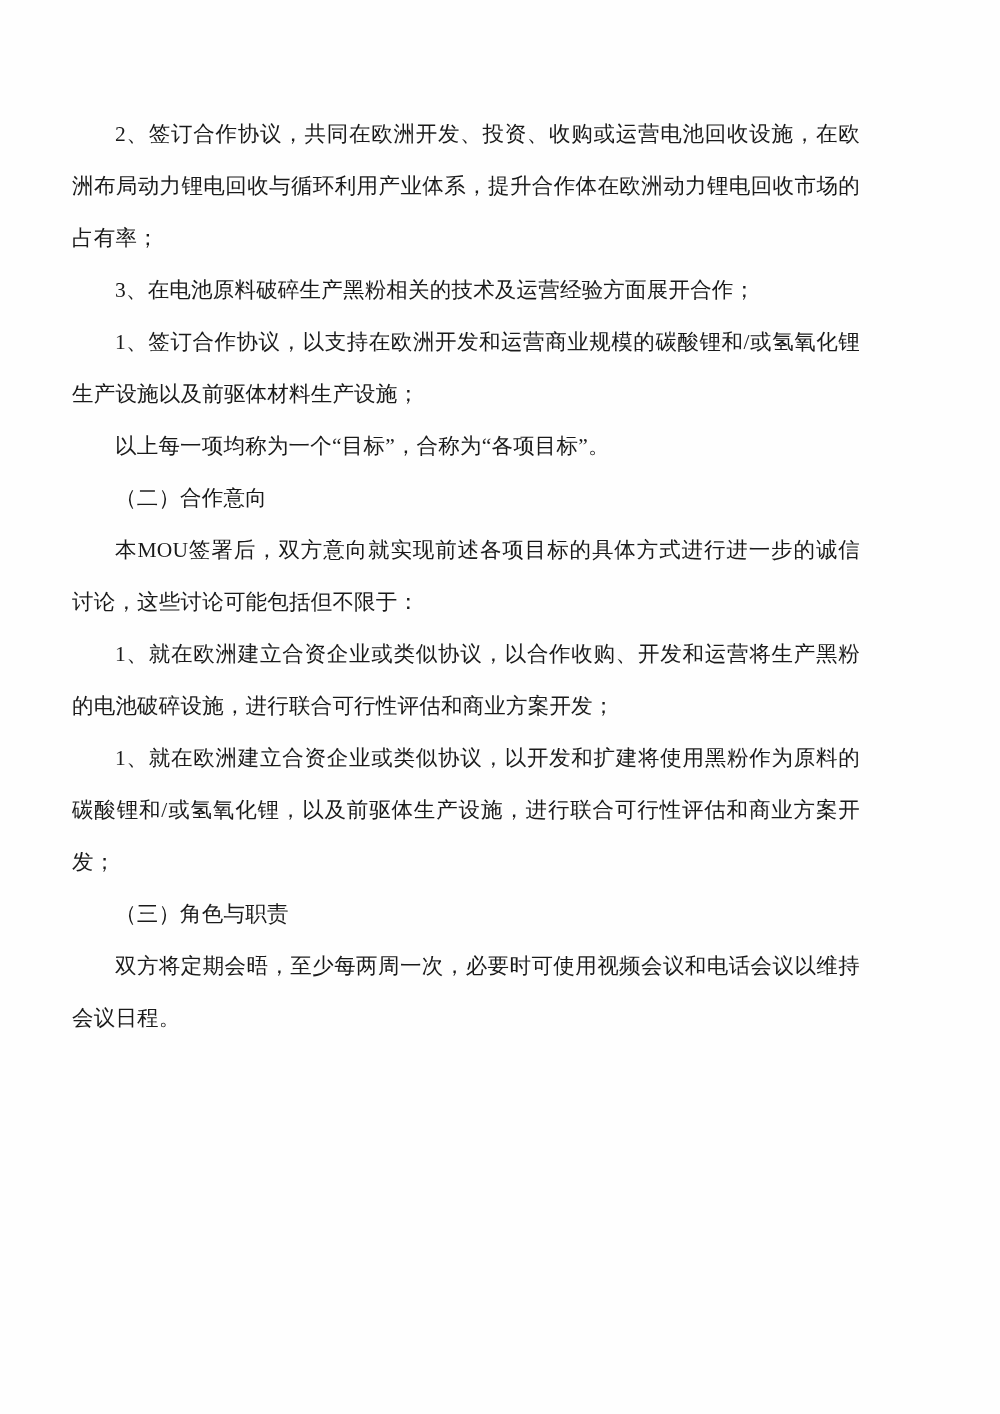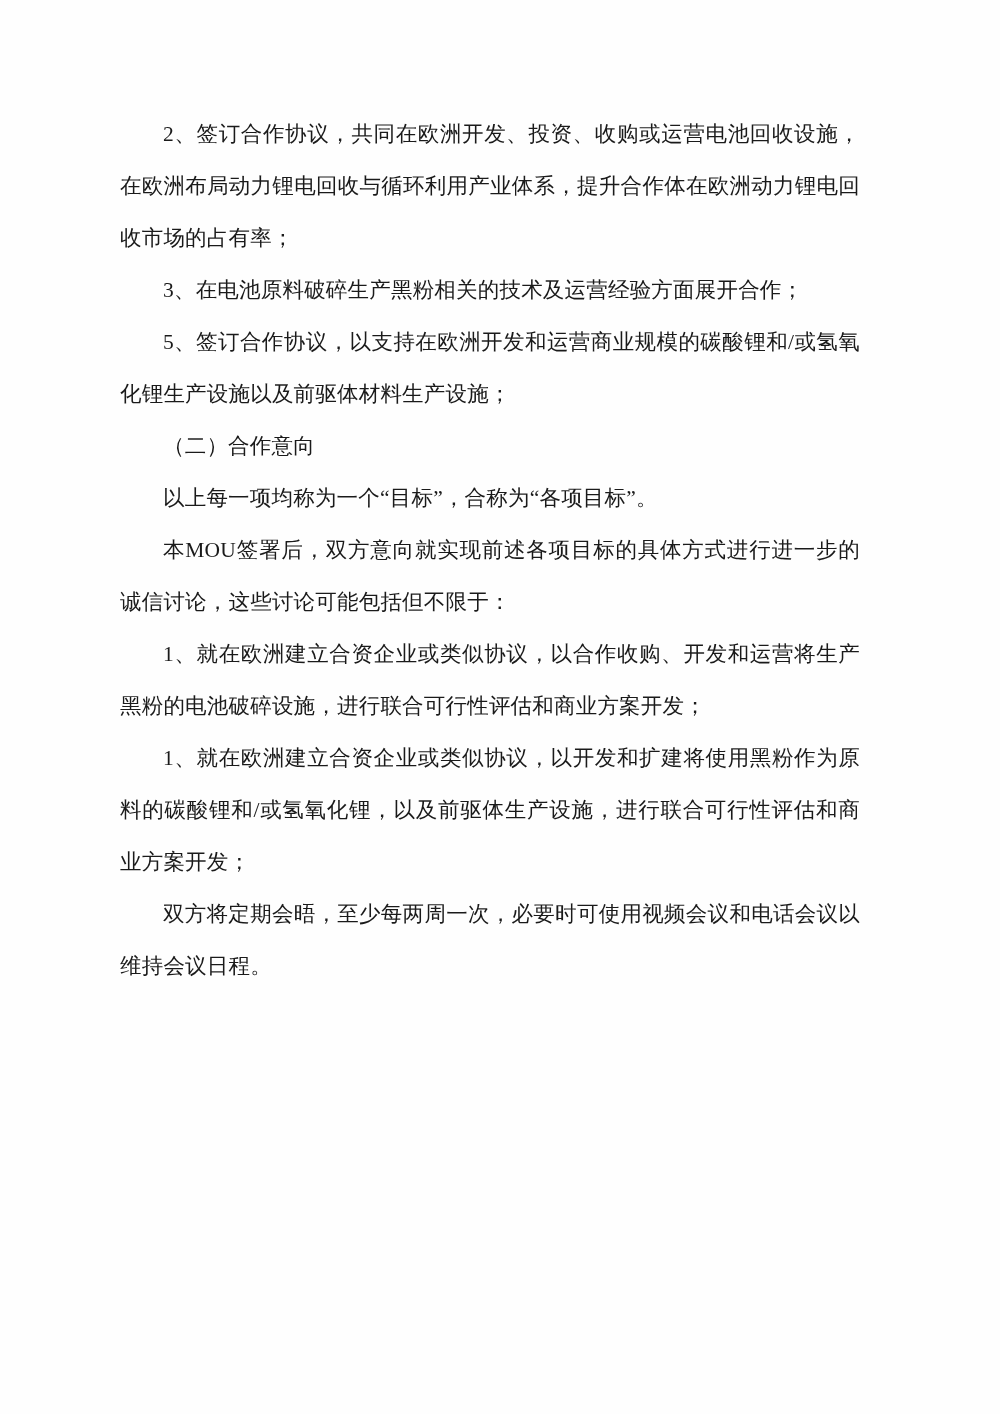--- a/index.html
+++ b/index.html
@@ -12,21 +12,21 @@
     height: 1414px;
     font-family: "Liberation Serif", "DejaVu Serif", serif;
     color: #1a1a1a;
   }
   .page {
     position: relative;
     width: 1000px;
     height: 1414px;
     background: #fefefe;
     box-sizing: border-box;
-    padding: 108px 140px 90px 120px;
+    padding: 108px 140px 90px 72px;
   }
   .doc-body {
     font-size: 21.5px;
     line-height: 52px;
     text-align: justify;
     text-justify: inter-ideograph;
     letter-spacing: 0.2px;
   }
   .para {
     margin: 0;
@@ -36,22 +36,23 @@
     margin-top: 0px;
   }
 </style>
 </head>
 <body>
 
 <div class="page">
   <div class="doc-body">
     <p class="para">2、签订合作协议，共同在欧洲开发、投资、收购或运营电池回收设施，在欧洲布局动力锂电回收与循环利用产业体系，提升合作体在欧洲动力锂电回收市场的占有率；</p>
     <p class="para">3、在电池原料破碎生产黑粉相关的技术及运营经验方面展开合作；</p>
-    <p class="para">5、签订合作协议，以支持在欧洲开发和运营商业规模的碳酸锂和/或氢氧化锂生产设施以及前驱体材料生产设施；</p>
+    <p class="para">1、签订合作协议，以支持在欧洲开发和运营商业规模的碳酸锂和/或氢氧化锂生产设施以及前驱体材料生产设施；</p>
+    <p class="para">以上每一项均称为一个“目标”，合称为“各项目标”。</p>
     <p class="para">（二）合作意向</p>
-    <p class="para">以上每一项均称为一个“目标”，合称为“各项目标”。</p>
     <p class="para">本MOU签署后，双方意向就实现前述各项目标的具体方式进行进一步的诚信讨论，这些讨论可能包括但不限于：</p>
     <p class="para">1、就在欧洲建立合资企业或类似协议，以合作收购、开发和运营将生产黑粉的电池破碎设施，进行联合可行性评估和商业方案开发；</p>
     <p class="para">1、就在欧洲建立合资企业或类似协议，以开发和扩建将使用黑粉作为原料的碳酸锂和/或氢氧化锂，以及前驱体生产设施，进行联合可行性评估和商业方案开发；</p>
+    <p class="para">（三）角色与职责</p>
     <p class="para">双方将定期会晤，至少每两周一次，必要时可使用视频会议和电话会议以维持会议日程。</p>
 
   </div>
 </div>
 
 </body></html>

